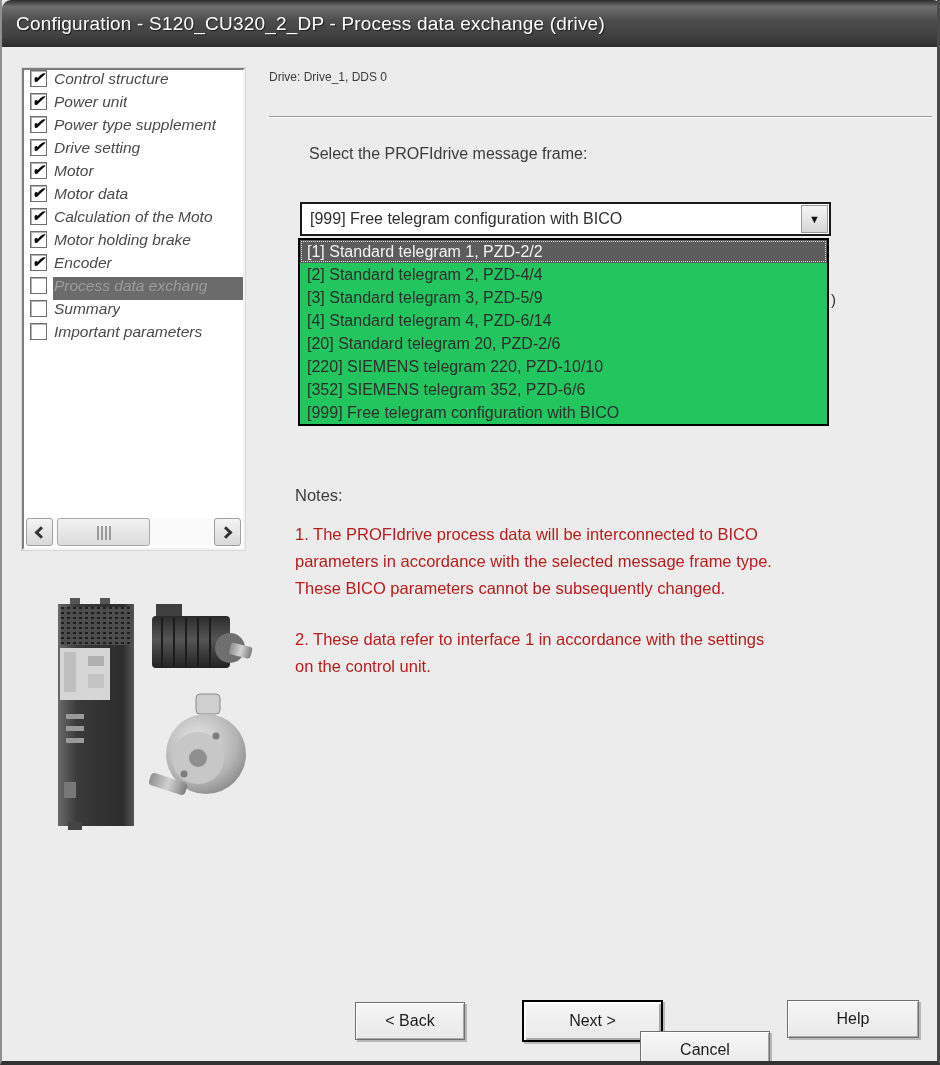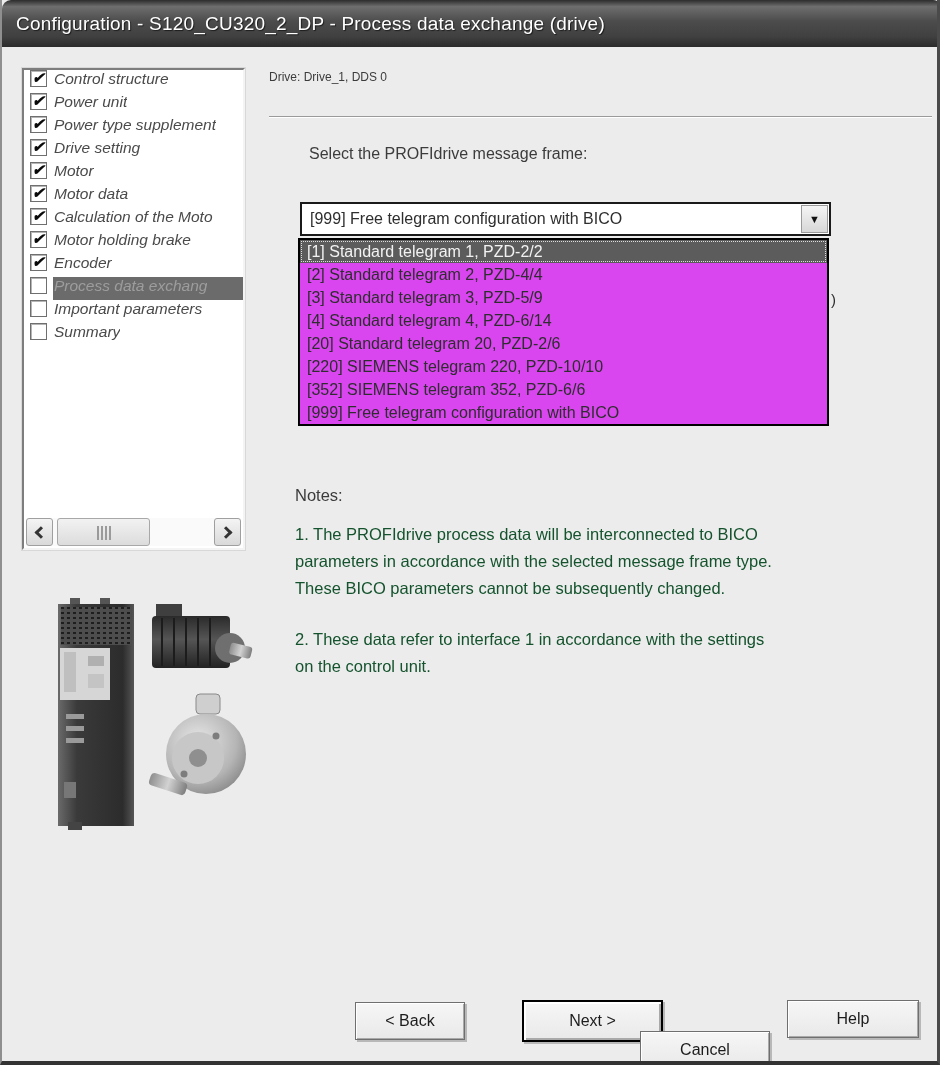--- a/index.html
+++ b/index.html
@@ -110,36 +110,36 @@
     flex:0 0 27px; align-self:stretch; margin:1px;
     background:linear-gradient(180deg,#f5f5f5,#d7d7d7);
     border:1px solid #9a9a9a;
     display:flex; align-items:center; justify-content:center;
   }
   .combo .drop-btn .arrow { font-size:11px; color:#111; line-height:1; }
 
   
   .droplist {
     position:absolute; left:296px; top:238px; width:531px;
-    background:#d946ef; border:2px solid #000000; z-index:5;
+    background:#22c55e; border:2px solid #000000; z-index:5;
   }
   .opt {
     height:23px; line-height:23px; font-size:16px; color:#2e2e2e;
     padding-left:7px; white-space:nowrap; overflow:hidden; cursor:default;
   }
   .opt.highlighted {
     background:#5c5c5c; color:#f2f2f2;
     outline:1px dotted #dedede; outline-offset:-2px;
   }
 
   .fragment { left:829px; top:291px; font-size:15px; color:#2e2e2e; }
 
   
   .notes-heading { left:293px; top:486px; font-size:16.5px; }
-  .note { position:absolute; color:#14532d; font-size:16.5px; line-height:27px; }
+  .note { position:absolute; color:#b91c1c; font-size:16.5px; line-height:27px; }
   .note1 { left:293px; top:521px; }
   .note2 { left:293px; top:626px; }
 
   
   .hardware { position:absolute; left:46px; top:586px; width:205px; height:245px; }
 
   
   .btn {
     position:absolute; height:38px;
     background:linear-gradient(180deg,#f6f6f6,#e9e9e9);
@@ -201,25 +201,25 @@
         <span class="cb"></span>
         <span class="lbl">Encoder</span>
       </div>
     <div class="step-row selected">
         <span class="hl"></span>
         <span class="cb"></span>
         <span class="lbl">Process data exchang</span>
       </div>
     <div class="step-row">
         <span class="cb"></span>
+        <span class="lbl">Summary</span>
+      </div>
+    <div class="step-row">
+        <span class="cb"></span>
         <span class="lbl">Important parameters</span>
-      </div>
-    <div class="step-row">
-        <span class="cb"></span>
-        <span class="lbl">Summary</span>
       </div>
 
     <div class="hscroll">
       <div class="hs-btn left">
           <span class="chev l"></span>
         </div>
       <div class="hs-thumb"></div>
       <div class="hs-btn right">
           <span class="chev r"></span>
         </div>

